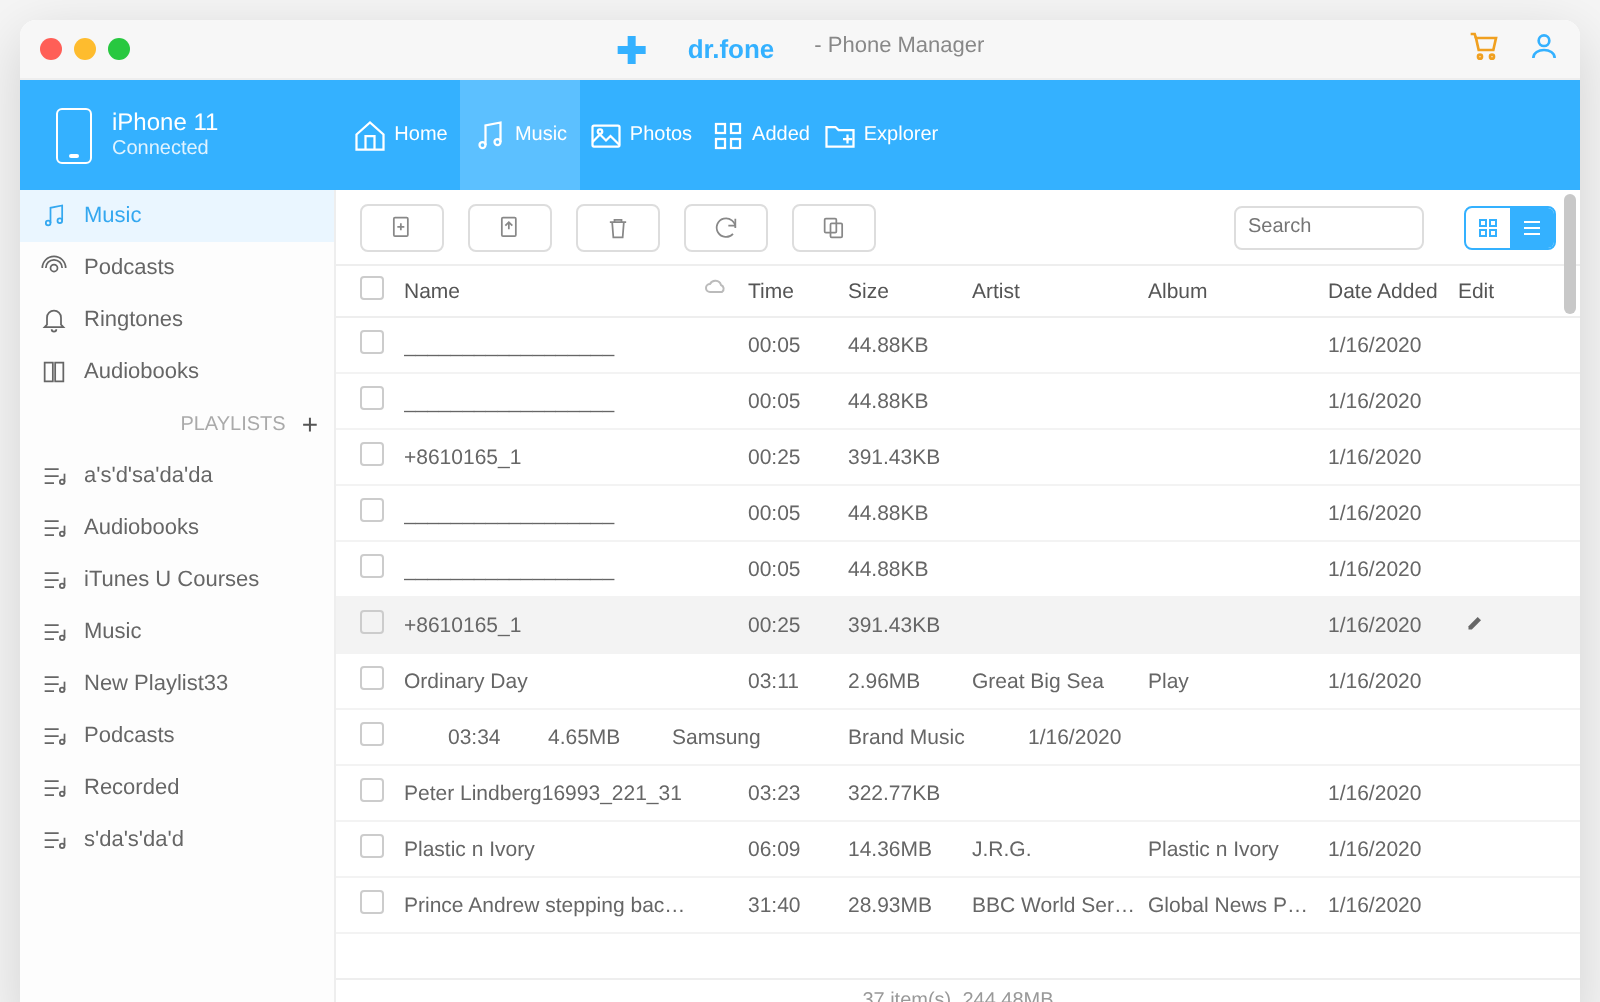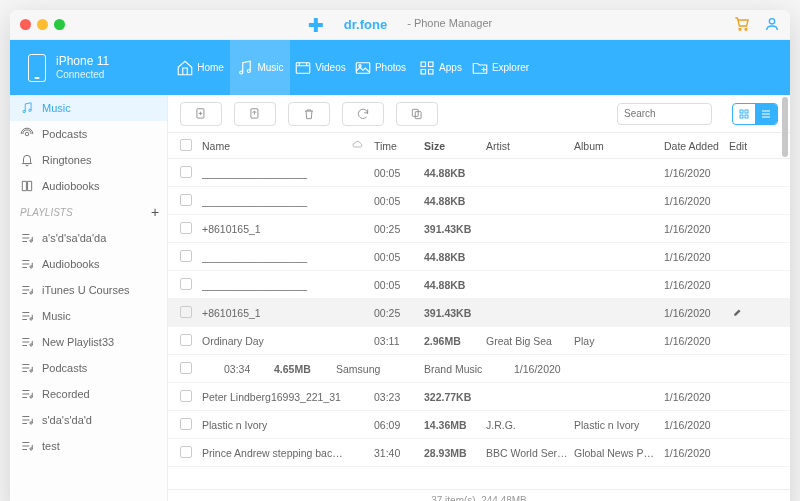--- a/index.html
+++ b/index.html
@@ -25,41 +25,41 @@
     .device-name { font-size: 12px; }
     .device-status { font-size: 10px; opacity: 0.85; }
     .nav-items { display: flex; height: 100%; }
     .nav-item { width: 60px; display: flex; align-items: center; justify-content: center; gap: 3px; font-size: 10px; cursor: pointer; }
     .nav-item.active { background: rgba(255,255,255,0.2); }
     .nav-item svg { width: 18px; height: 18px; stroke: #fff; fill: none; stroke-width: 1.5; }
     .content { flex: 1; display: flex; min-height: 0; }
     .sidebar { width: 158px; border-right: 1px solid #eee; overflow-y: auto; background: #fdfdfd; }
     .side-item { height: 26px; display: flex; align-items: center; padding: 0 10px; gap: 8px; color: #666; cursor: pointer; font-size: 11px; }
     .side-item.active { background: #eaf6ff; color: #34a8f0; }
-    .side-item.header { color: #aaa; font-size: 10px; text-transform: uppercase; justify-content: space-between; padding-right: 8px; font-style: italic; }
+    .side-item.header { color: #aaa; font-size: 10px; text-transform: uppercase; justify-content: flex-end; padding-right: 8px; }
     .side-item .ico { width: 14px; height: 14px; display: inline-flex; align-items: center; justify-content: center; }
     .side-item .ico svg { width: 14px; height: 14px; stroke: currentColor; fill: none; stroke-width: 1.5; }
     .plus { font-size: 14px; color: #555; cursor: pointer; }
     .main { flex: 1; display: flex; flex-direction: column; min-width: 0; position: relative; }
     .toolbar { height: 38px; display: flex; align-items: center; padding: 0 12px; gap: 12px; border-bottom: 1px solid #eee; }
     .tbtn { width: 42px; height: 24px; border: 1px solid #ddd; border-radius: 4px; background: #fff; display: flex; align-items: center; justify-content: center; cursor: pointer; }
     .tbtn svg { width: 14px; height: 14px; stroke: #888; fill: none; stroke-width: 1.5; }
     .search { margin-left: auto; height: 22px; width: 95px; border: 1px solid #ddd; border-radius: 4px; padding: 0 6px; font-size: 11px; color: #999; display: flex; align-items: center; }
     .search input { border: none; outline: none; width: 100%; font-size: 10px; color: #555; }
     .viewtoggle { display: flex; height: 22px; border: 1px solid #34b1ff; border-radius: 4px; overflow: hidden; margin-left: 8px; }
     .vbtn { width: 22px; display: flex; align-items: center; justify-content: center; cursor: pointer; }
     .vbtn svg { width: 12px; height: 12px; }
     .vbtn.on { background: #34b1ff; }
     .table-head { display: flex; align-items: center; height: 26px; padding: 0 12px; border-bottom: 1px solid #eee; color: #555; font-size: 10.5px; }
     .th, .td { overflow: hidden; text-overflow: ellipsis; white-space: nowrap; padding-right: 6px; }
     .c-chk { width: 22px; flex-shrink: 0; }
     .c-name { width: 150px; flex-shrink: 0; }
     .c-cloud { width: 22px; flex-shrink: 0; }
     .c-time { width: 50px; flex-shrink: 0; }
-    .c-size { width: 62px; flex-shrink: 0; font-weight: bold; }
+    .c-size { width: 62px; flex-shrink: 0; }
     .c-artist { width: 88px; flex-shrink: 0; }
     .c-album { width: 90px; flex-shrink: 0; }
     .c-date { width: 62px; flex-shrink: 0; }
     .c-edit { width: 30px; flex-shrink: 0; text-align: center; }
     .rows { flex: 1; overflow-y: auto; }
     .row { display: flex; align-items: center; height: 28px; padding: 0 12px; border-bottom: 1px solid #f3f3f3; color: #666; font-size: 10.5px; }
     .row.hi { background: #f3f3f3; }
     .chk { width: 12px; height: 12px; border: 1px solid #ccc; border-radius: 2px; display: inline-block; }
     .footer { height: 22px; display: flex; align-items: center; justify-content: center; color: #999; font-size: 10px; border-top: 1px solid #eee; }
     .scrollbar-fake { position: absolute; right: 2px; top: 2px; width: 6px; height: 60px; background: #c8c8c8; border-radius: 3px; }
@@ -124,40 +124,33 @@
         <svg viewBox="0 0 24 24">
             <path d="M9 18V5l10-2v13"></path>
             <circle cx="7" cy="18" r="2"></circle>
             <circle cx="17" cy="16" r="2"></circle>
           </svg>
         <span>Music</span>
       </div>
       <div class="nav-item">
         <svg viewBox="0 0 24 24">
             <rect x="3" y="5" width="18" height="14" rx="1"></rect>
-            <path d="M3 9h18M7 5v4M17 5v4"></path>
-          </svg>
-        <span>Videos</span>
-      </div>
-      <div class="nav-item">
-        <svg viewBox="0 0 24 24">
-            <rect x="3" y="5" width="18" height="14" rx="1"></rect>
             <path d="M3 16l5-5 4 4 3-3 6 6"></path>
             <circle cx="8" cy="9" r="1.5"></circle>
           </svg>
         <span>Photos</span>
       </div>
       <div class="nav-item">
         <svg viewBox="0 0 24 24">
             <rect x="4" y="4" width="6" height="6"></rect>
             <rect x="14" y="4" width="6" height="6"></rect>
             <rect x="4" y="14" width="6" height="6"></rect>
             <rect x="14" y="14" width="6" height="6"></rect>
           </svg>
-        <span>Apps</span>
+        <span>Added</span>
       </div>
       <div class="nav-item">
         <svg viewBox="0 0 24 24">
             <path d="M3 6h6l2 2h10v11H3z"></path>
             <path d="M17 11v6M14 14h6"></path>
           </svg>
         <span>Explorer</span>
       </div>
     </div>
   </div>
@@ -278,30 +271,20 @@
           </div>
           <div class="side-item">
             <span class="ico">
               <svg viewBox="0 0 24 24">
                 <path d="M4 6h12M4 12h12M4 18h8"></path>
                 <circle cx="19" cy="17" r="2"></circle>
                 <path d="M21 10v7"></path>
               </svg>
             </span>
             <span>s'da's'da'd</span>
-          </div>
-          <div class="side-item">
-            <span class="ico">
-              <svg viewBox="0 0 24 24">
-                <path d="M4 6h12M4 12h12M4 18h8"></path>
-                <circle cx="19" cy="17" r="2"></circle>
-                <path d="M21 10v7"></path>
-              </svg>
-            </span>
-            <span>test</span>
           </div>
         </div>
     </div>
 
     <div class="main">
       <div class="toolbar">
         <div class="tbtn">
             <svg viewBox="0 0 24 24">
               <rect x="5" y="3" width="12" height="16" rx="1"></rect>
               <path d="M11 8v6M8 11h6"></path>

